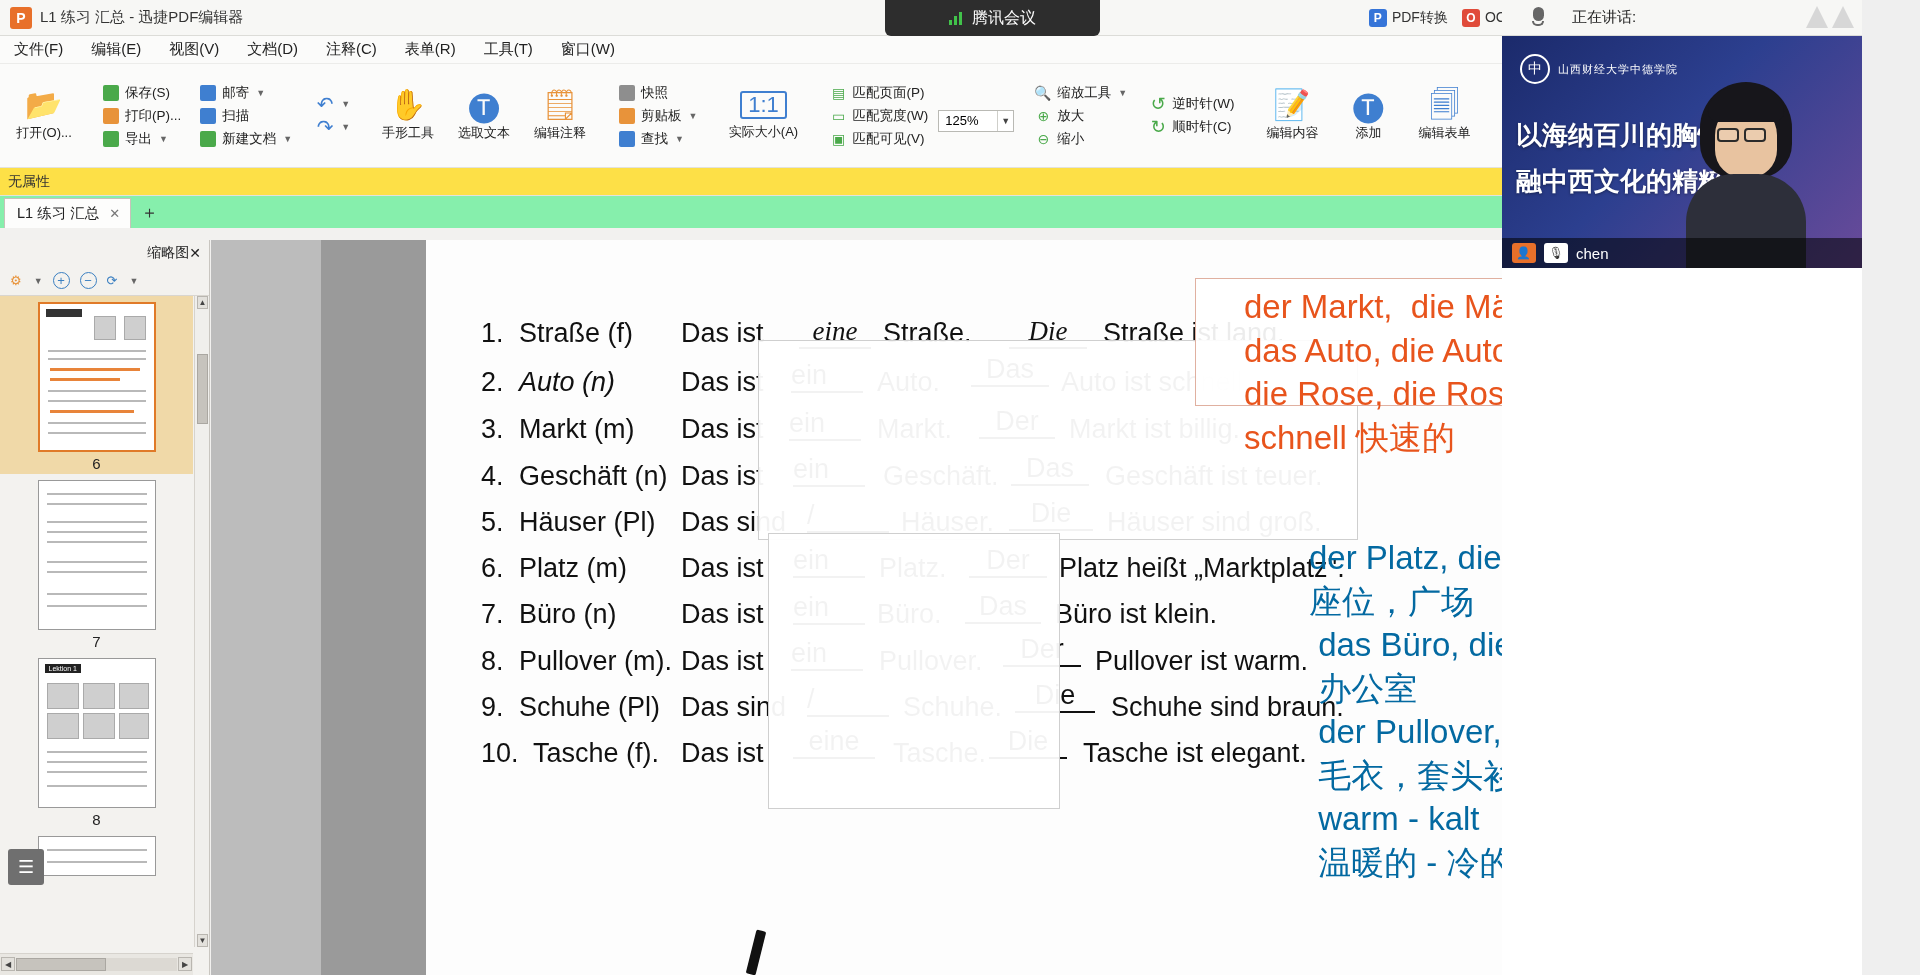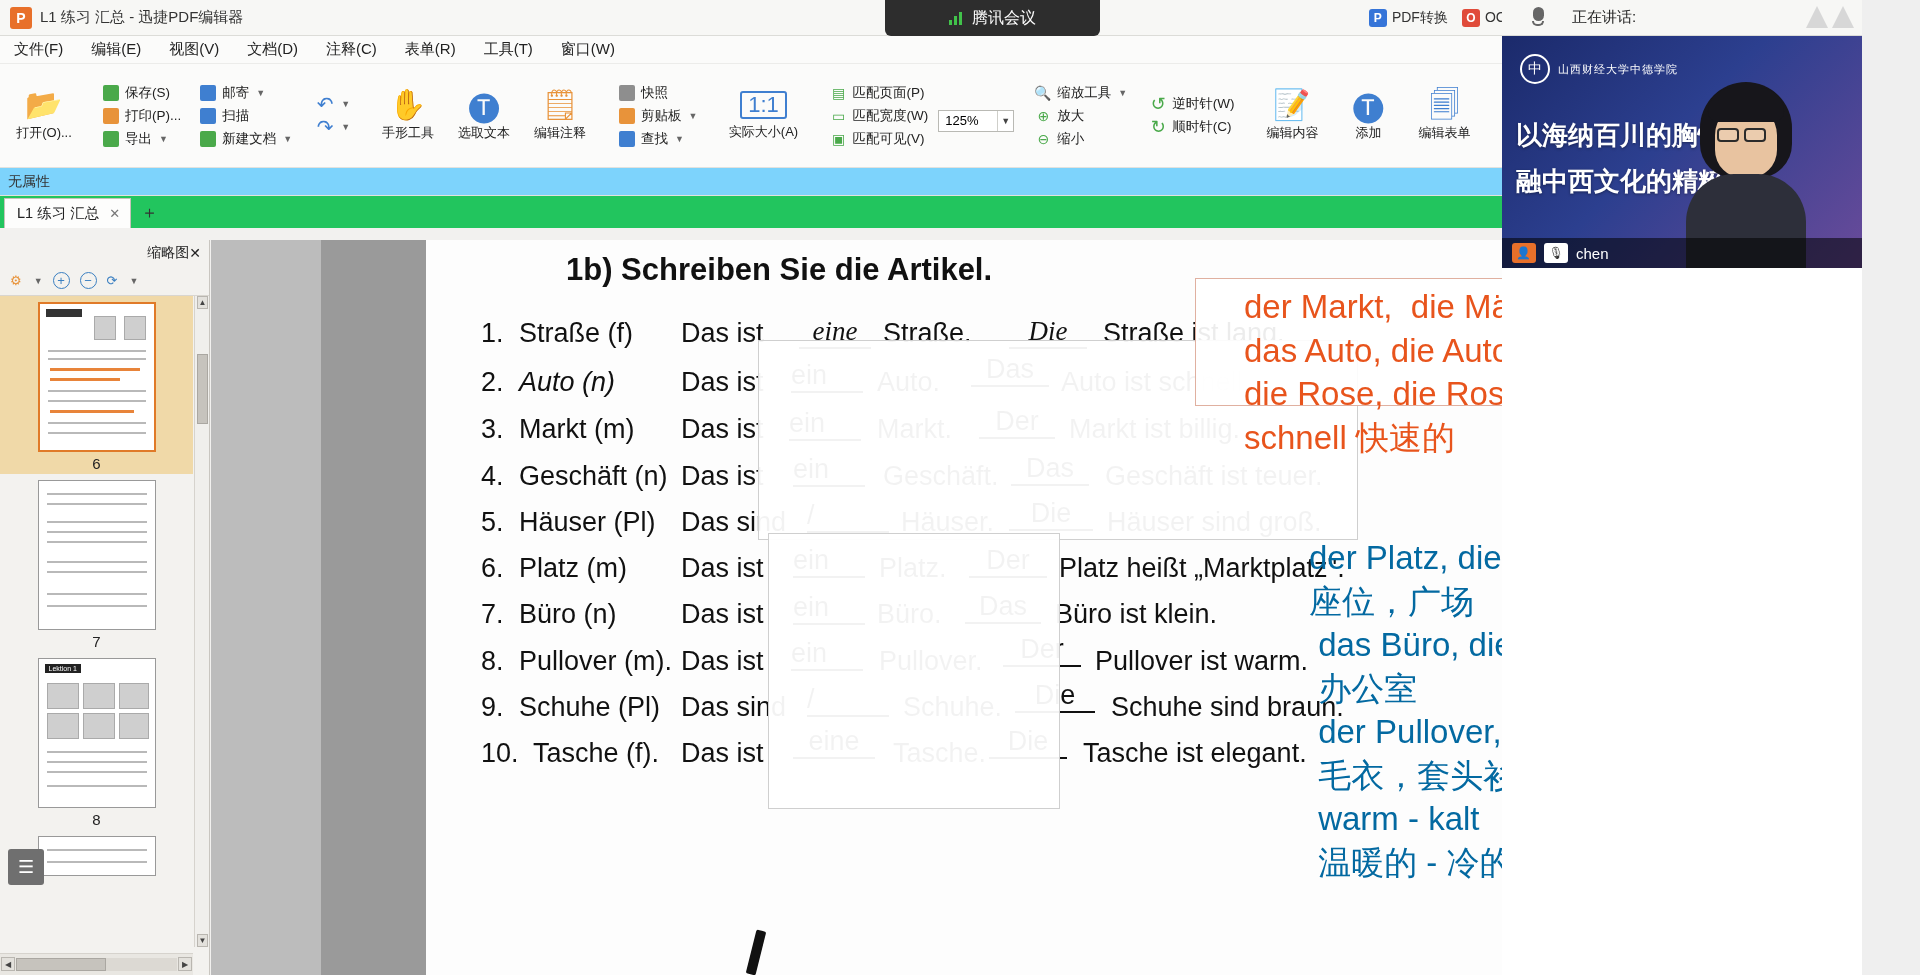--- a/index.html
+++ b/index.html
@@ -114,29 +114,29 @@
   .zoombox .dd {
     position:absolute; right:0; top:0; width: 16px; height: 20px;
     display:flex; align-items:center; justify-content:center; font-size: 9px; color:#444;
     border-left: 1px solid #cfcfca;
   }
 
   
   .propbar {
     position: absolute; top: 168px; left: 0;
     width: 1560px; height: 28px;
-    background: #7dd3fc; border-bottom: 1px solid #e2e2de;
+    background: #fde047; border-bottom: 1px solid #e2e2de;
     font-size: 14px; color: #333; display:flex; align-items:center; padding-left: 8px;
   }
 
   
   .tabstrip {
     position: absolute; top: 196px; left: 0;
     width: 1560px; height: 32px;
-    background: #22c55e;
+    background: #86efac;
     display: flex; align-items: flex-end;
   }
   .doctab {
     height: 30px; background: #fdfdfc; border: 1px solid #c7c2ba; border-bottom: none;
     display: flex; align-items: center; gap: 10px; padding: 0 10px 0 12px;
     font-size: 14.5px; color: #222; margin-left: 4px;
   }
   .doctab .x { font-size: 13px; color: #777; }
   .tabplus { font-size: 17px; color: #333; margin-left: 10px; margin-bottom: 4px; }
 
@@ -689,21 +689,20 @@
 
     <div class="sidetoggle">☰</div>
   </div>
 
   <div class="docarea">
     <div class="page-shadow-left"></div>
 
     <div class="page">
       <div class="page-gutter"></div>
 
-      <div class="ex-title">1b) Schreiben Sie die Artikel.</div>
 
       <div class="ex-row" style="left:160px; top:78px;">1.</div>
       <div class="ex-row" style="left:198px; top:78px;">Straße (f)</div>
       <div class="ex-row" style="left:360px; top:78px;">Das ist</div>
       <div class="ex-row blank-ul hand" style="left:478px; top:76px; width:72px; text-align:center;">eine</div>
       <div class="ex-row" style="left:562px; top:78px;">Straße.</div>
       <div class="ex-row blank-ul hand" style="left:688px; top:76px; width:78px; text-align:center;">Die</div>
       <div class="ex-row" style="left:782px; top:78px;">Straße ist lang.</div>
 
       <div class="ex-row" style="left:160px; top:127px;">2.</div>

